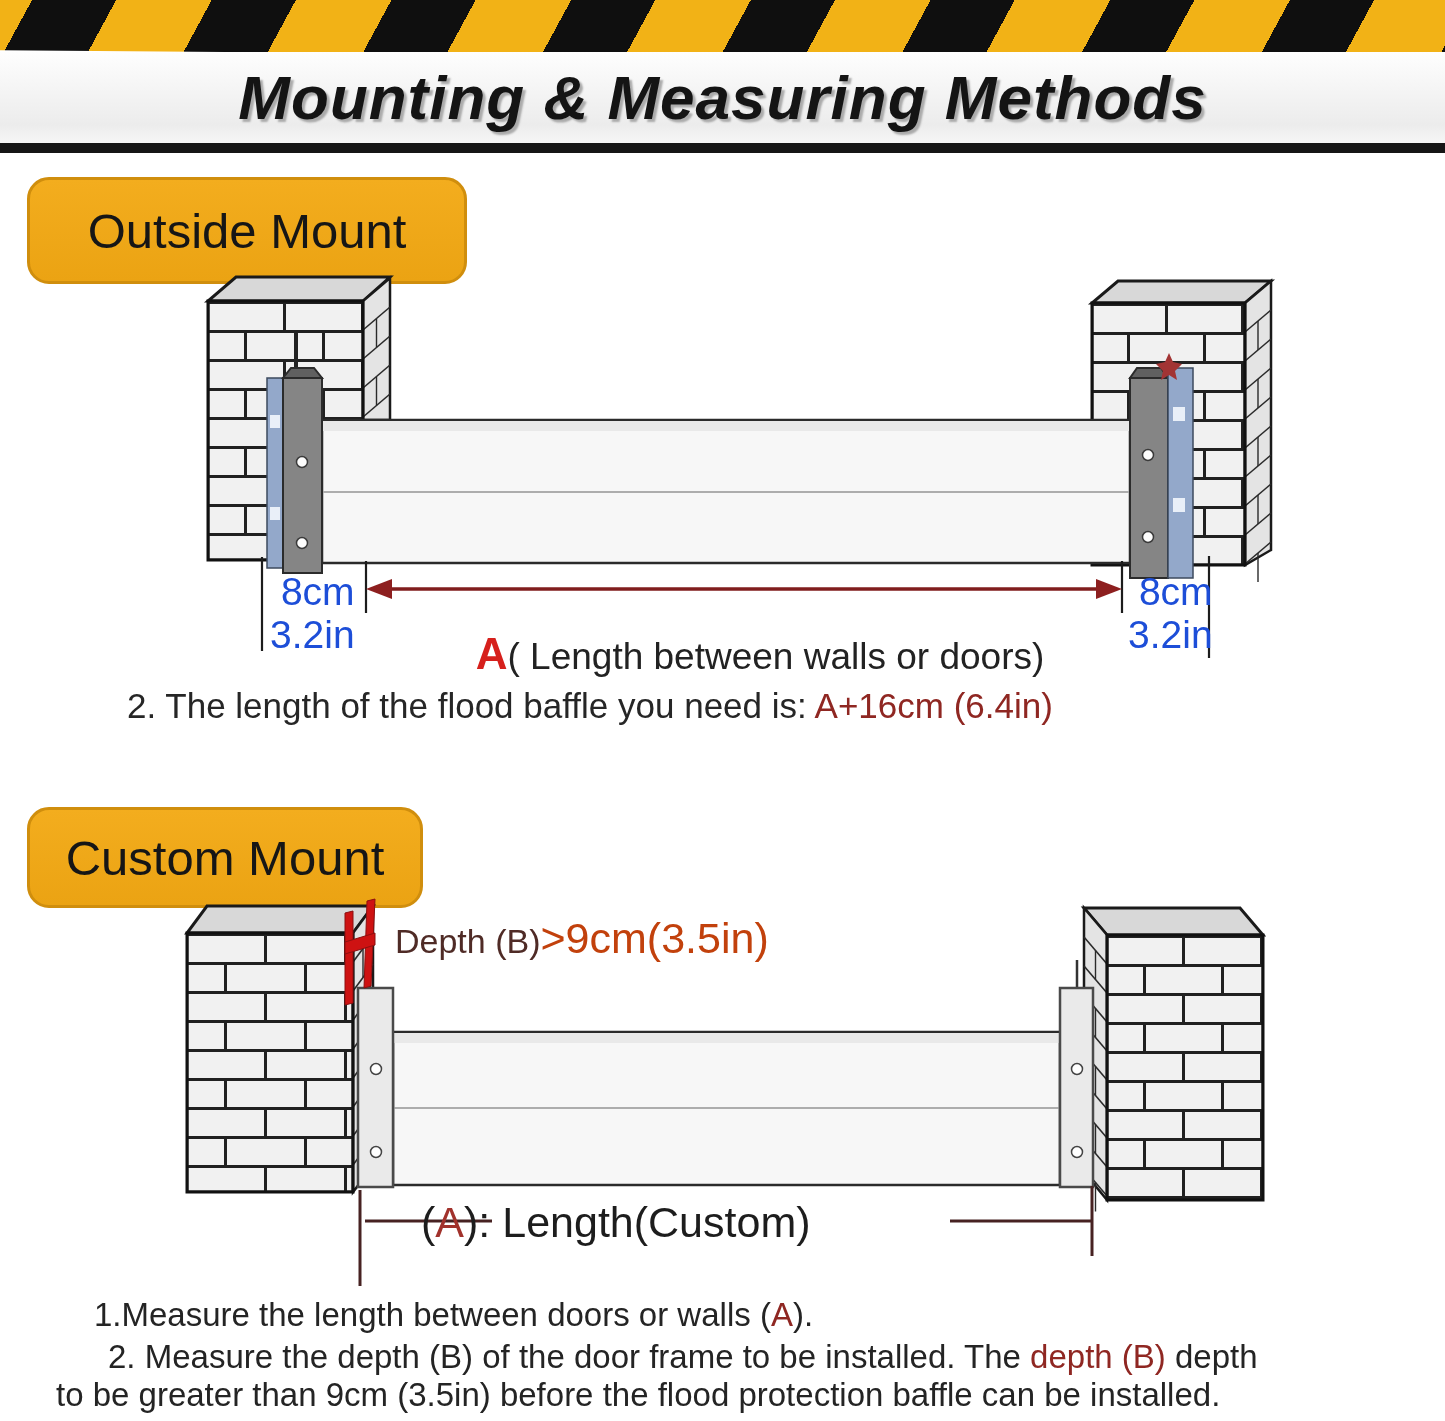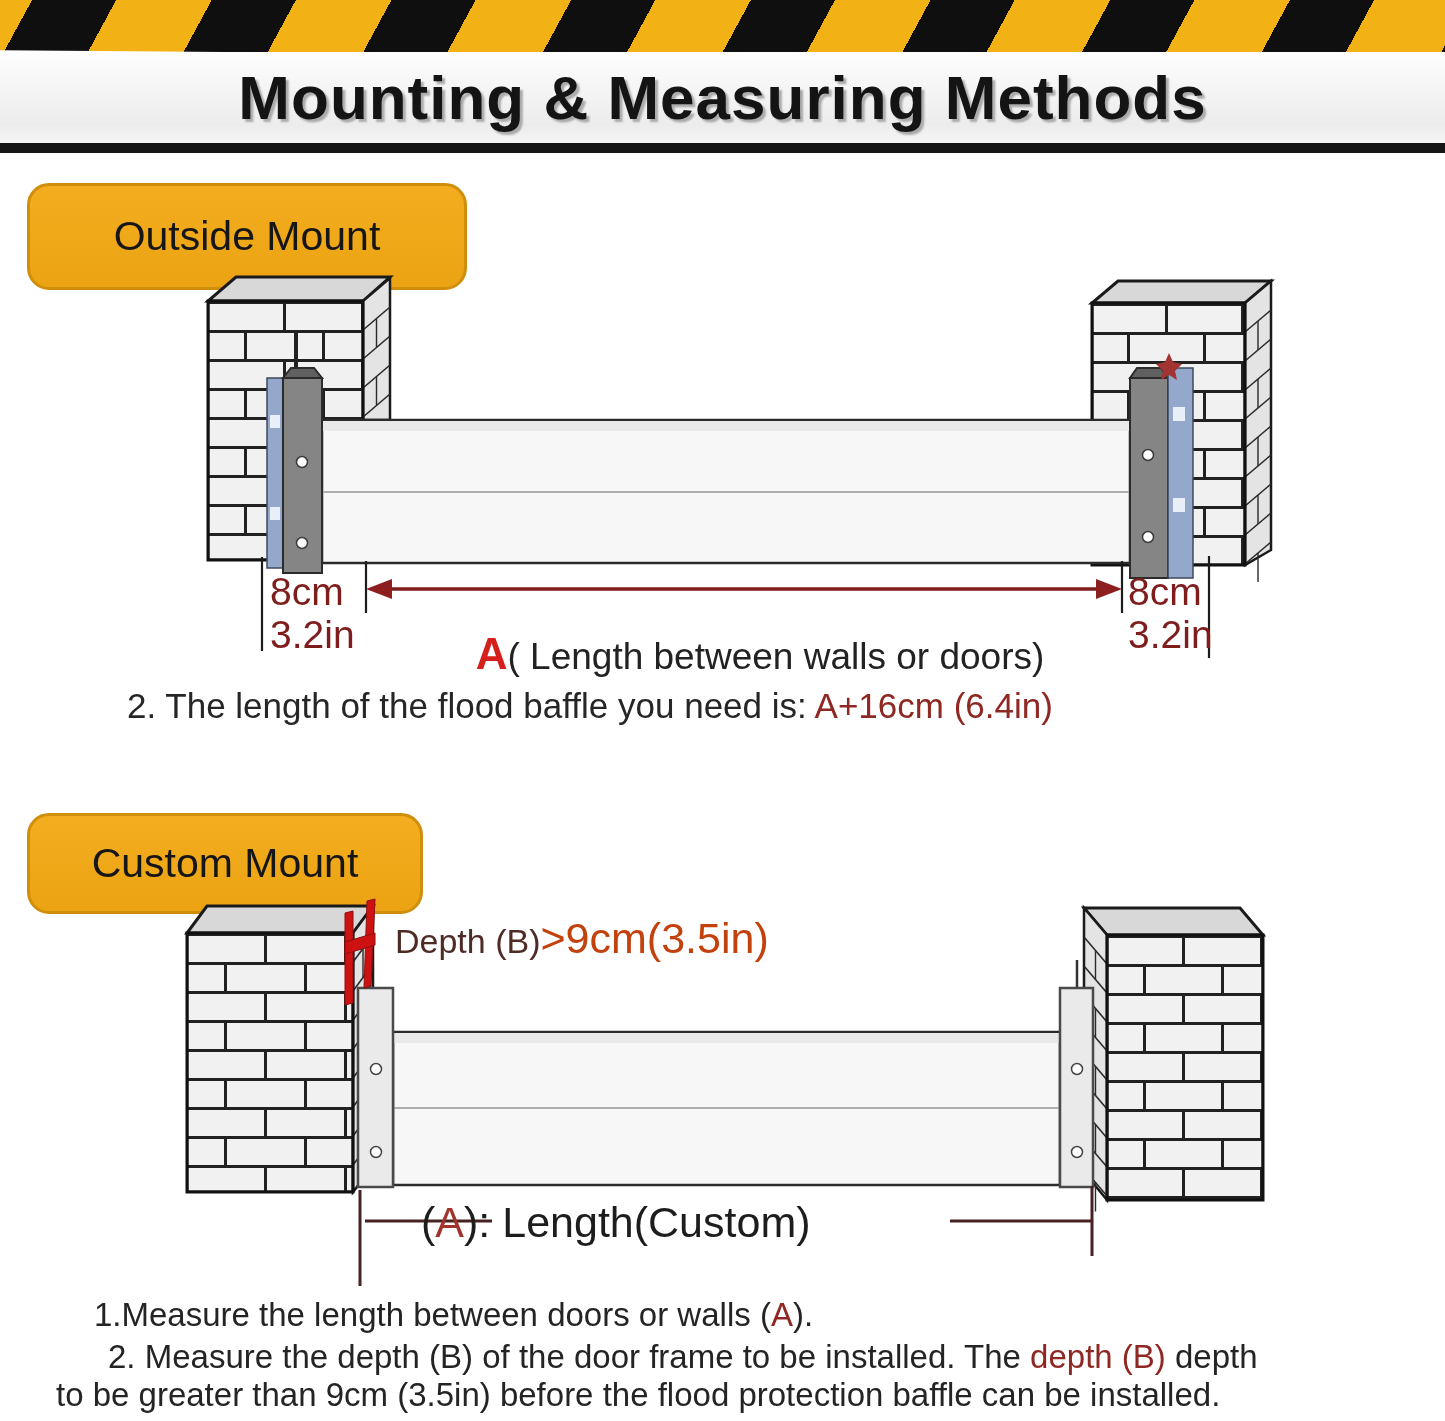--- a/index.html
+++ b/index.html
@@ -10,42 +10,42 @@
   
   .hazard-wrap{position:absolute;top:0;left:0;width:1445px;height:158px;overflow:hidden;}
   .stripes{
     position:absolute;top:-38px;left:-40px;width:1560px;height:94px;
     transform:rotate(0.45deg);
     background:repeating-linear-gradient(118deg,#f2b216 0 84px,#0f0f0f 84px 158px);
   }
   .title-band{
     position:absolute;top:52px;left:0;width:1445px;height:91px;
     background:linear-gradient(180deg,#fefefe 0%,#ececec 80%,#f6f6f6 100%);
-    display:flex;align-items:center;justify-content:center;
+    display:flex;align-items:center;justify-content:center;font-style:italic;
   }
   .title-band h1{
     margin:0;font-size:62px;font-weight:700;color:#141414;letter-spacing:1px;
     text-shadow:3px 3px 2px #ababab;
   }
   .black-bar{position:absolute;top:143px;left:0;width:1445px;height:10px;background:#161616;}
   
   .badge{
     position:absolute;background:linear-gradient(180deg,#f3ad1e,#eba313);
     border:3px solid #d08e0d;border-radius:22px;
     display:flex;align-items:center;justify-content:center;
-    font-size:41px;color:#161616;margin-top:6px;
+    font-size:49px;color:#161616;
   }
   .badge-outside{left:27px;top:177px;width:434px;height:101px;}
   .badge-inside{left:27px;top:807px;width:390px;height:95px;}
   
   #diagram{position:absolute;left:0;top:0;z-index:1;}
   .topface{fill:#d8d8d8;stroke:#1a1a1a;stroke-width:3;}
   
   .lbl{position:absolute;z-index:2;white-space:nowrap;}
-  .dim{font-size:39px;line-height:43px;color:#7f1d1d;}
+  .dim{font-size:39px;line-height:43px;color:#1d4ed8;text-align:right;}
   .dim-ol{left:270px;top:570px;}
   .dim-or{left:1128px;top:570px;}
   .span-label{left:410px;top:601px;width:700px;text-align:center;font-size:37px;color:#222;margin-top:28px;}
   .span-label .var-a{color:#d6201c;font-weight:700;font-size:44px;}
   .steps{z-index:2;position:absolute;}
   .steps-outside{left:127px;top:686px;font-size:35px;color:#262626;}
   .steps-outside .step{margin-bottom:16px;white-space:nowrap;}
   .hl{color:#8f2722;}
   .depth-note{left:395px;top:914px;display:flex;align-items:baseline;}
   .depth-label{font-size:34px;color:#4f2b26;}

